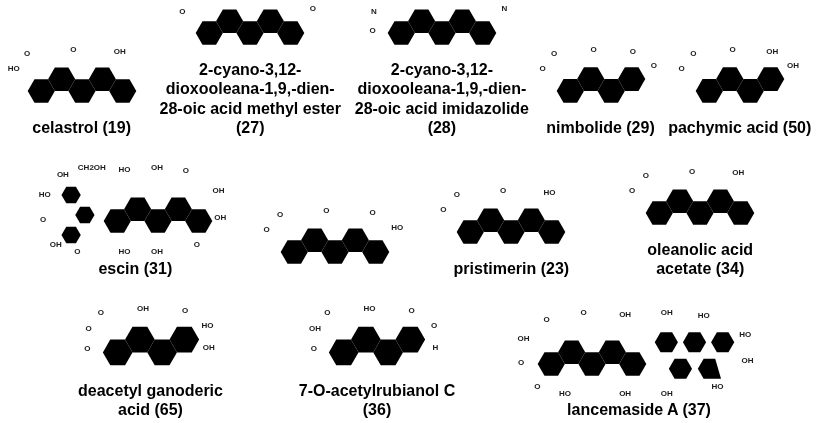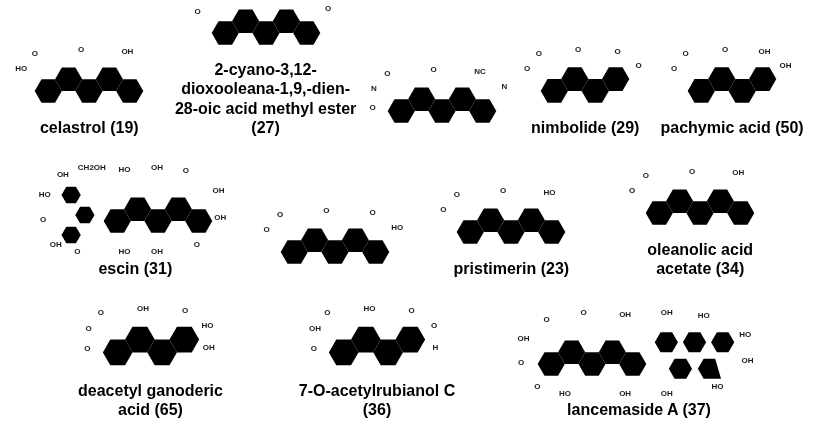--- a/index.html
+++ b/index.html
@@ -87,20 +87,21 @@
         <svg class="skel" width="112" height="40" viewBox="-18 -30 132 46">
             <use href="#penta"></use>
           </svg>
       <span class="atom" style="left: 44%; top: 2%;">O</span>
           <span class="atom" style="left: 78%; top: 4%;">NC</span>
           <span class="atom" style="left: 10%; top: 8%;">O</span>
           <span class="atom" style="left: 0%; top: 30%;">N</span>
           <span class="atom" style="left: 96%; top: 26%;">N</span>
           <span class="atom" style="left: -1%; top: 58%;">O</span>
         </div>
+      <figcaption class="caption cap-wide">2-cyano-3,12-dioxooleana-1,9,-dien-28-oic acid imidazolide (28)</figcaption>
     </figure>
 
     <figure class="cell">
       <div class="structure">
         <svg class="skel" width="92" height="40" viewBox="-18 -30 108 46">
             <use href="#tetra"></use>
           </svg>
       <span class="atom" style="left: 44%; top: 2%;">O</span>
           <span class="atom" style="left: 78%; top: 4%;">O</span>
           <span class="atom" style="left: 10%; top: 8%;">O</span>

